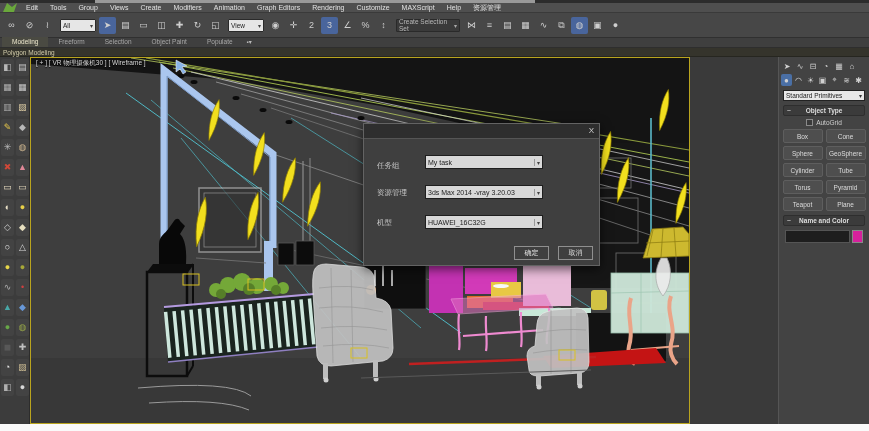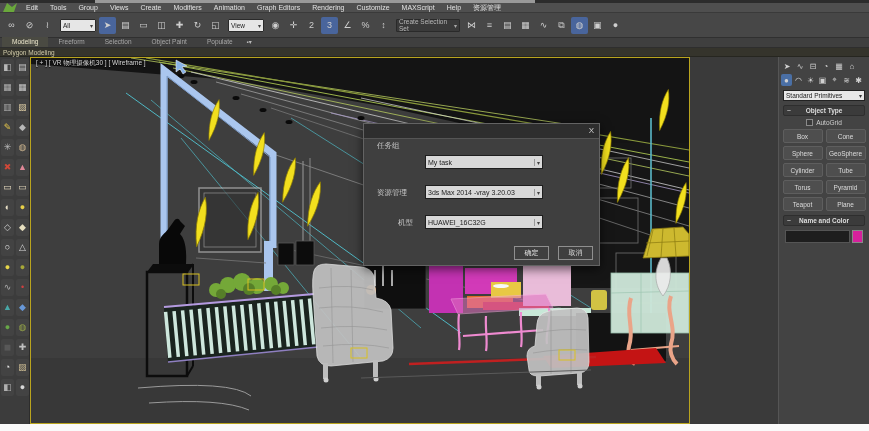--- a/index.html
+++ b/index.html
@@ -465,31 +465,31 @@
       </div>
     </div>
   </div>
 
   <div class="bottom-strip"></div>
 
   <div class="dialog">
     <div class="dlg-titlebar">
       <span class="dlg-close">X</span>
     </div>
-    <span class="dlg-label" style="top:17px;font-family:Liberation Serif, serif;">任务组</span>
+    <span class="dlg-label" style="top:37px;font-family:Liberation Serif, serif;">任务组</span>
     <div class="dlg-combo" style="top:31px;">
       <span>My task</span>
         <span class="arrow">▾</span>
     </div>
     <span class="dlg-label" style="top:64px;">资源管理</span>
     <div class="dlg-combo" style="top:61px;">
       <span>3ds Max 2014 -vray 3.20.03</span>
         <span class="arrow">▾</span>
     </div>
-    <span class="dlg-label" style="top:94px;margin-left:21px;">机型</span>
+    <span class="dlg-label" style="top:94px;">机型</span>
     <div class="dlg-combo" style="top:91px;">
       <span>HUAWEI_16C32G</span>
         <span class="arrow">▾</span>
     </div>
     <div class="dlg-btn" style="left:150px;">确定</div>
     <div class="dlg-btn" style="left:194px;">取消</div>
   </div>
 
 </div>
 

